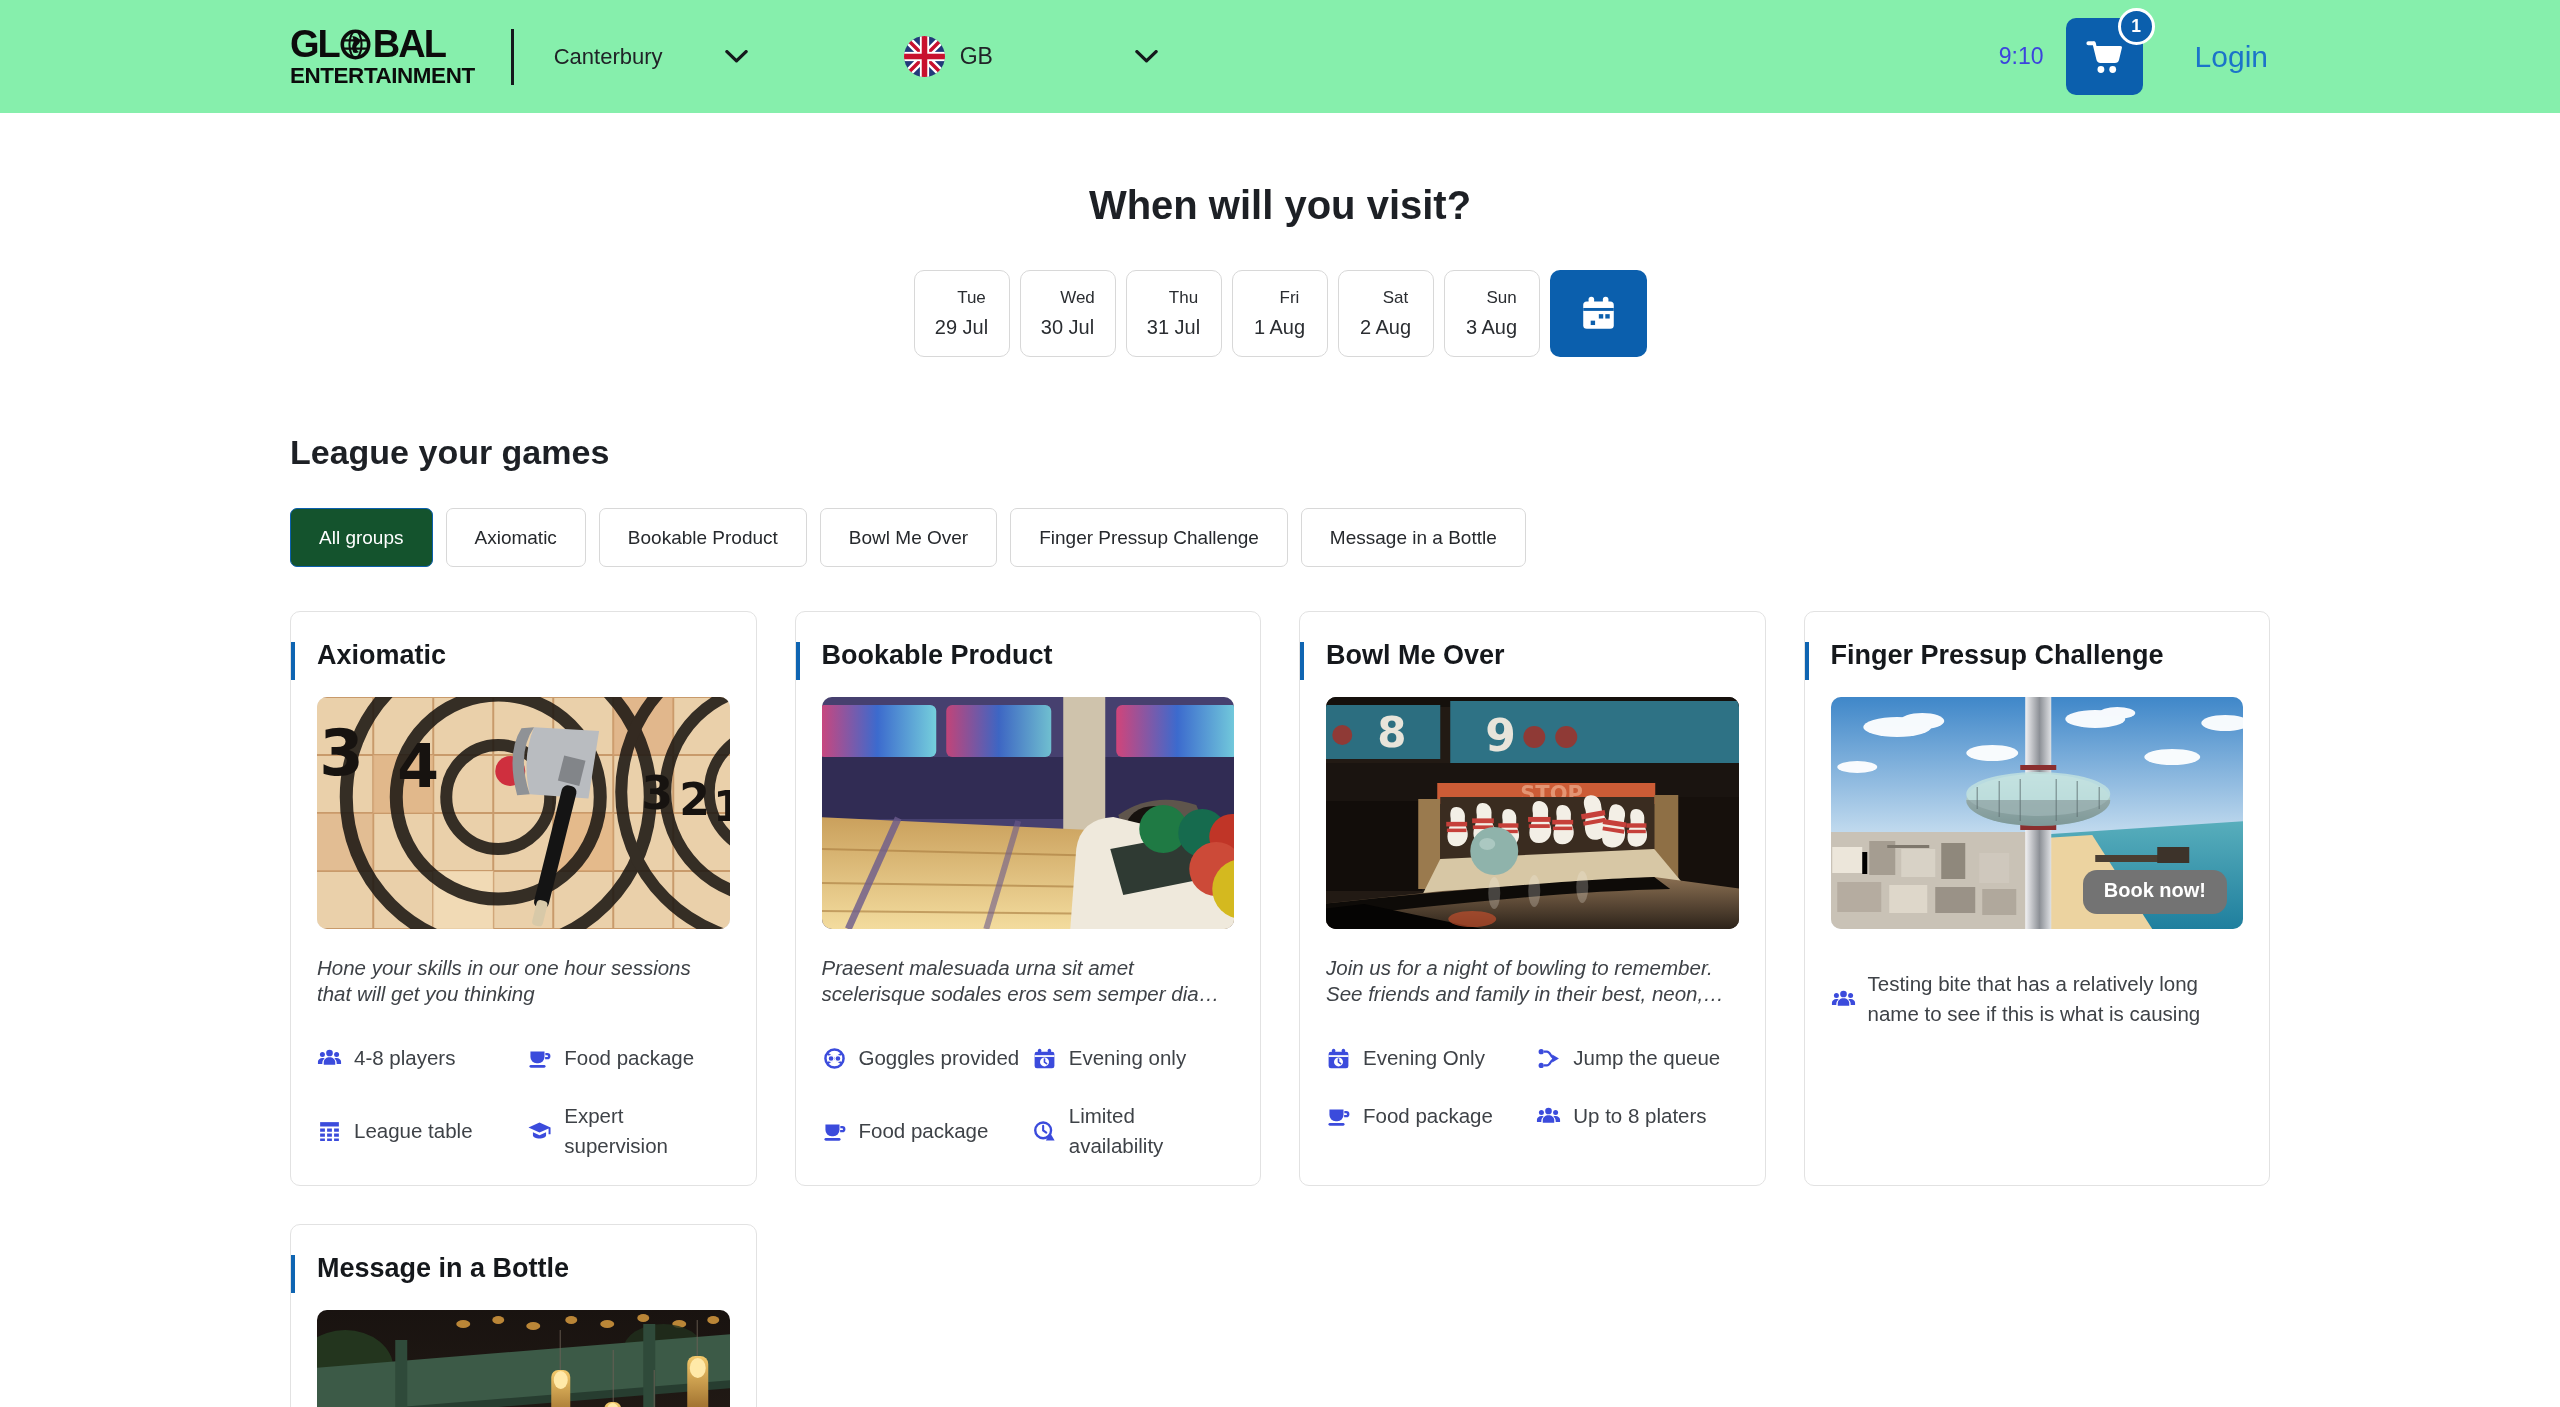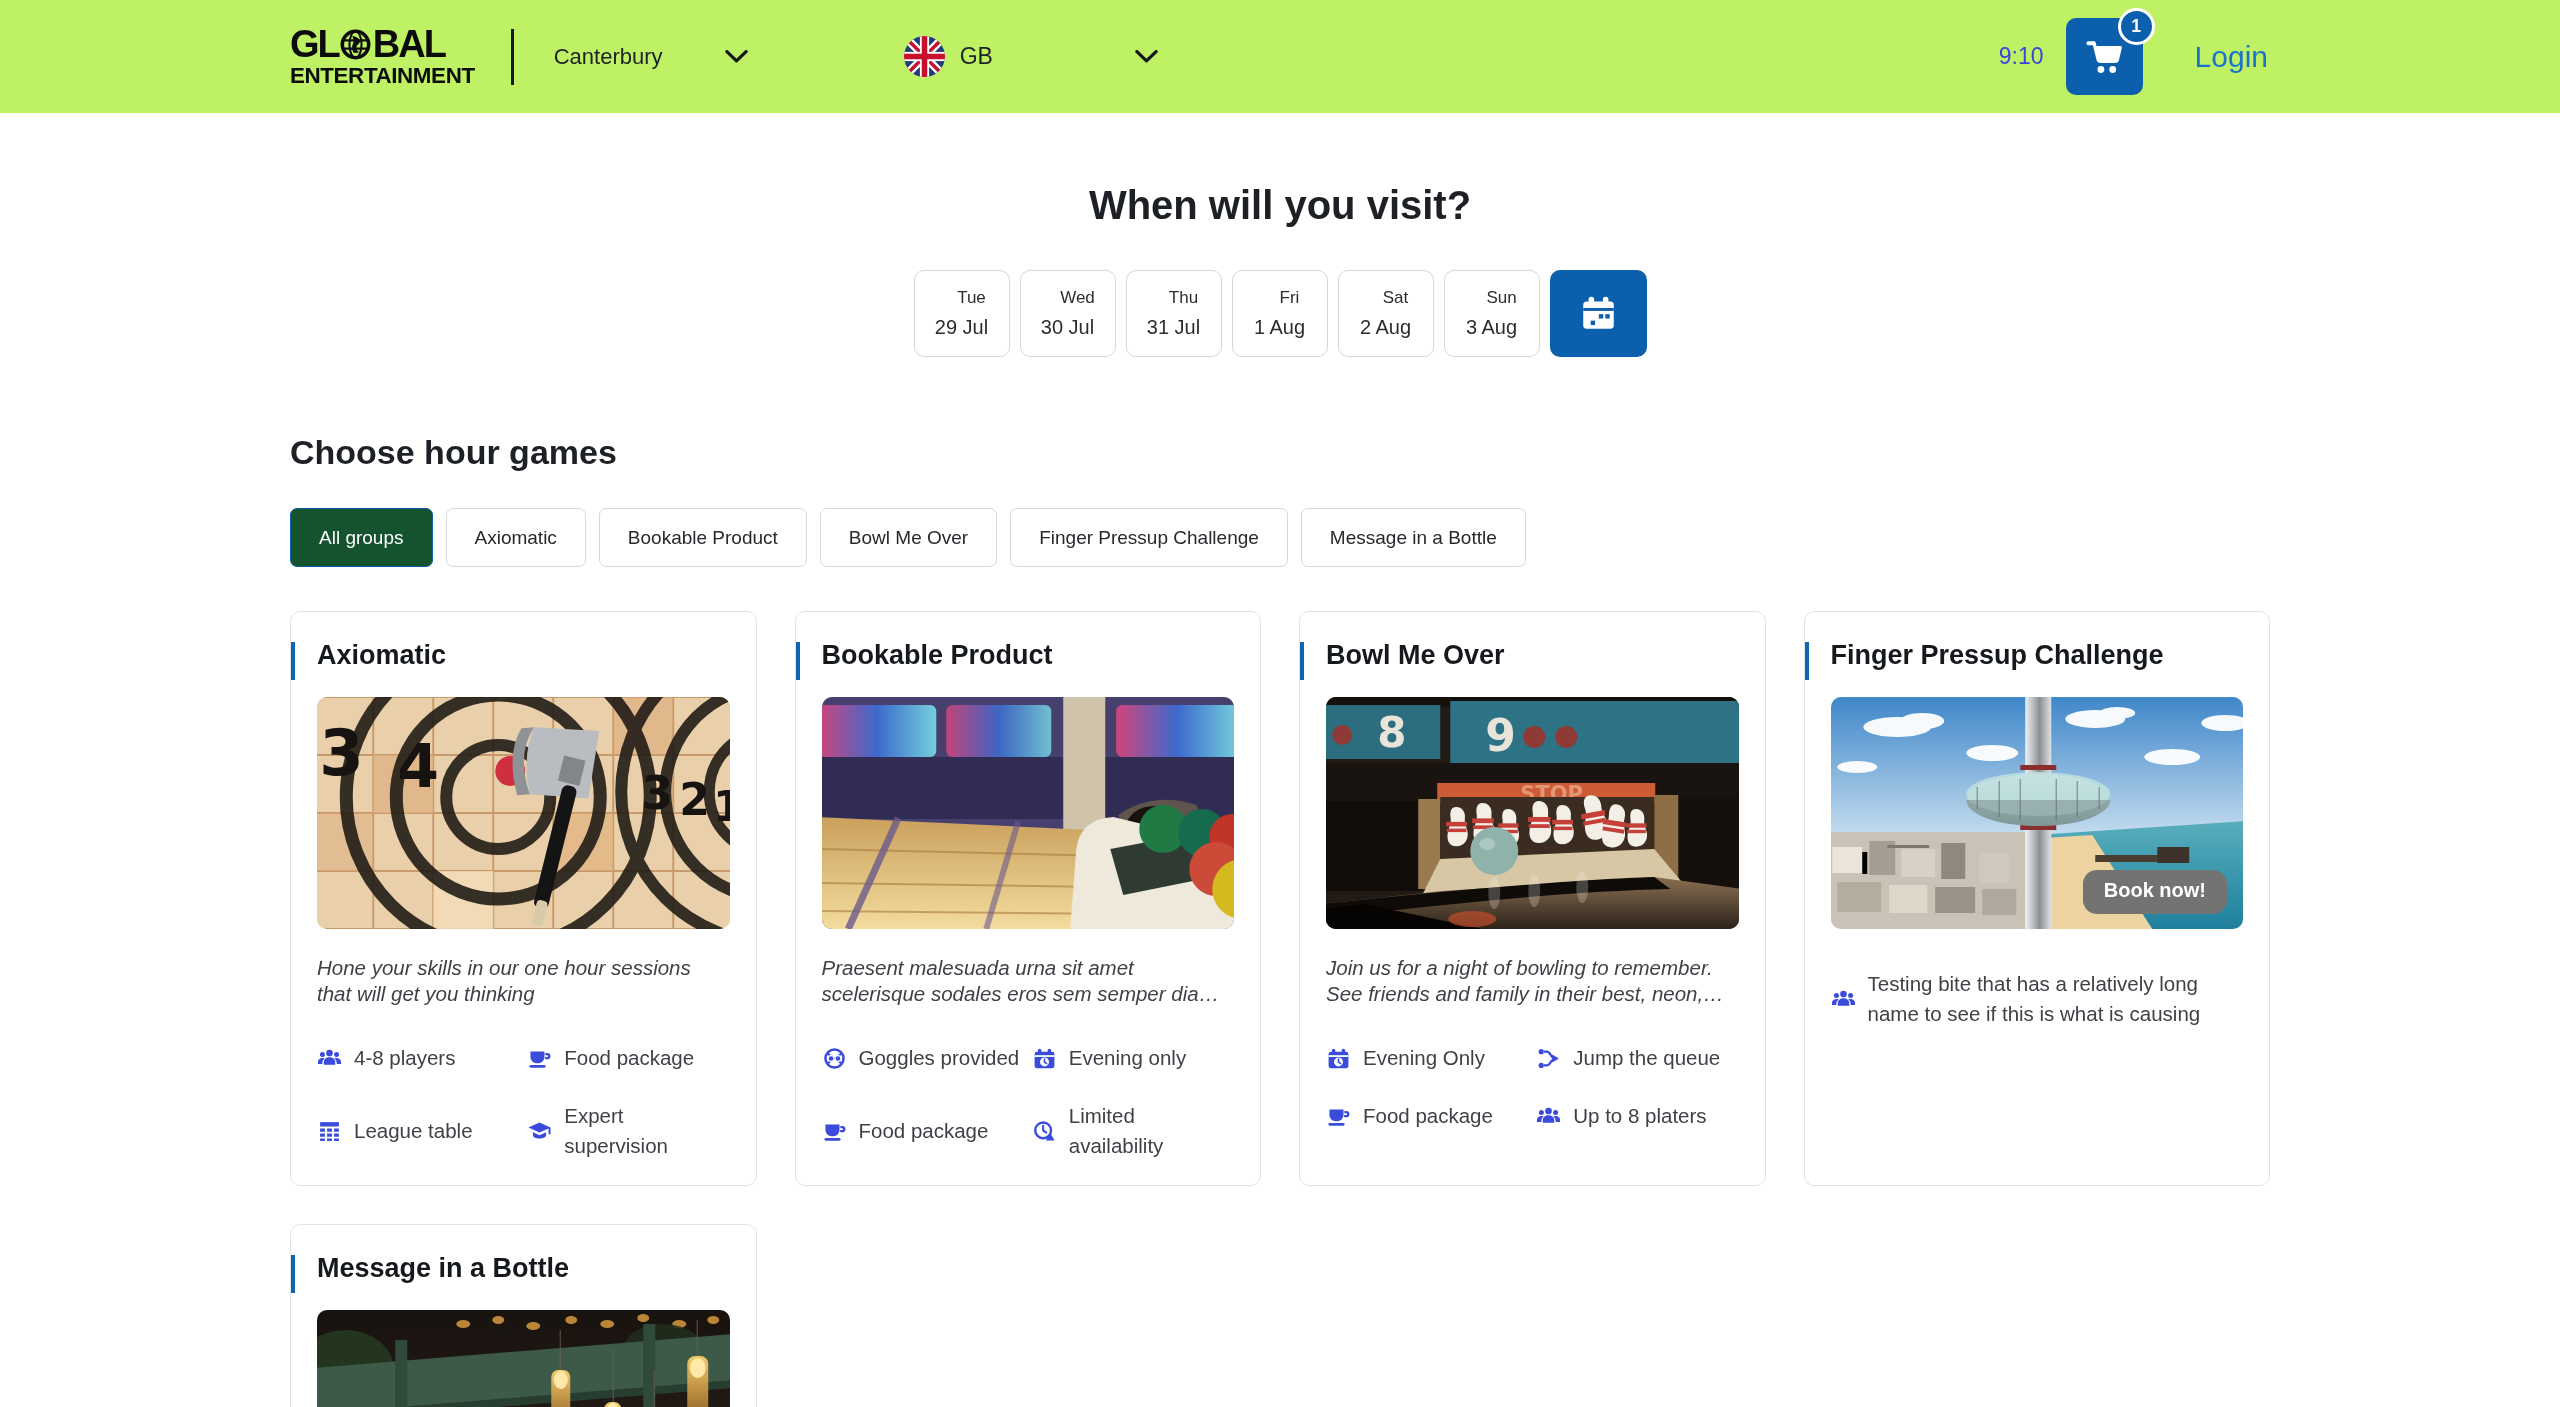--- a/index.html
+++ b/index.html
@@ -6,21 +6,21 @@
   html,body { margin:0; padding:0; }
   body {
     width:2560px; height:1407px; overflow:hidden;
     background:#ffffff; color:#202327;
     font-family:"Liberation Sans", sans-serif;
     -webkit-font-smoothing:antialiased;
   }
   svg { display:block; }
 
   
-  .header { height:113px; background:#bef264; display:flex; align-items:center; padding:0 292px 0 290px; }
+  .header { height:113px; background:#86efac; display:flex; align-items:center; padding:0 292px 0 290px; }
   .logo { display:flex; flex-direction:column; line-height:1; color:#0c0c0c; cursor:pointer; }
   .logo-line1 { display:flex; align-items:center; font-weight:bold; font-size:38px; letter-spacing:-2px; }
   .logo-globe { width:33px; height:33px; margin:0 0.5px; color:#0c0c0c; }
   .logo-line2 { font-weight:bold; font-size:22.4px; letter-spacing:-0.4px; margin-top:2px; }
   .v-sep { width:3px; height:56px; background:#15181c; margin-left:36px; }
   .loc-select { margin-left:40px; width:194px; display:flex; align-items:center; justify-content:space-between; font-size:22px; color:#202327; cursor:pointer; }
   .country-select { margin-left:156px; width:254px; display:flex; align-items:center; cursor:pointer; }
   .flag { width:41px; height:41px; flex:none; }
   .country-label { margin-left:15px; font-size:23px; color:#202327; }
   .country-select .chev { margin-left:auto; }
@@ -222,21 +222,21 @@
     <span class="date-date">3 Aug</span>
   </button>
   <button class="calendar-btn">
     <svg class="calendar-icon">
         <use href="#i-calendar"></use>
       </svg>
   </button>
 </div>
 
 <div class="content">
-  <h2 class="games-heading">Choose hour games</h2>
+  <h2 class="games-heading">League your games</h2>
 
   <div class="filters">
     <button class="chip active">All groups</button>
     <button class="chip">Axiomatic</button>
     <button class="chip">Bookable Product</button>
     <button class="chip">Bowl Me Over</button>
     <button class="chip">Finger Pressup Challenge</button>
     <button class="chip">Message in a Bottle</button>
   </div>
 

